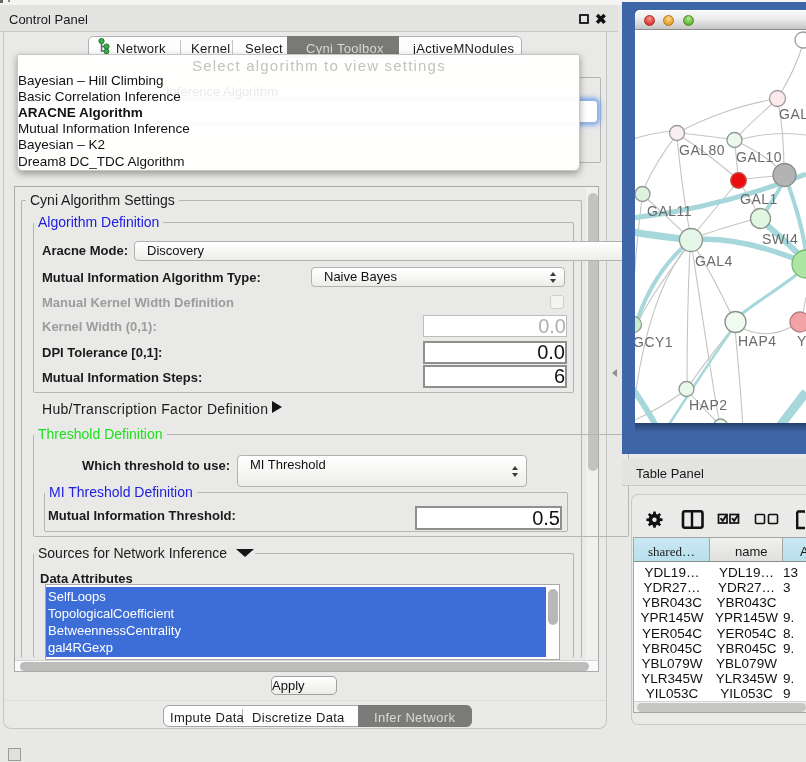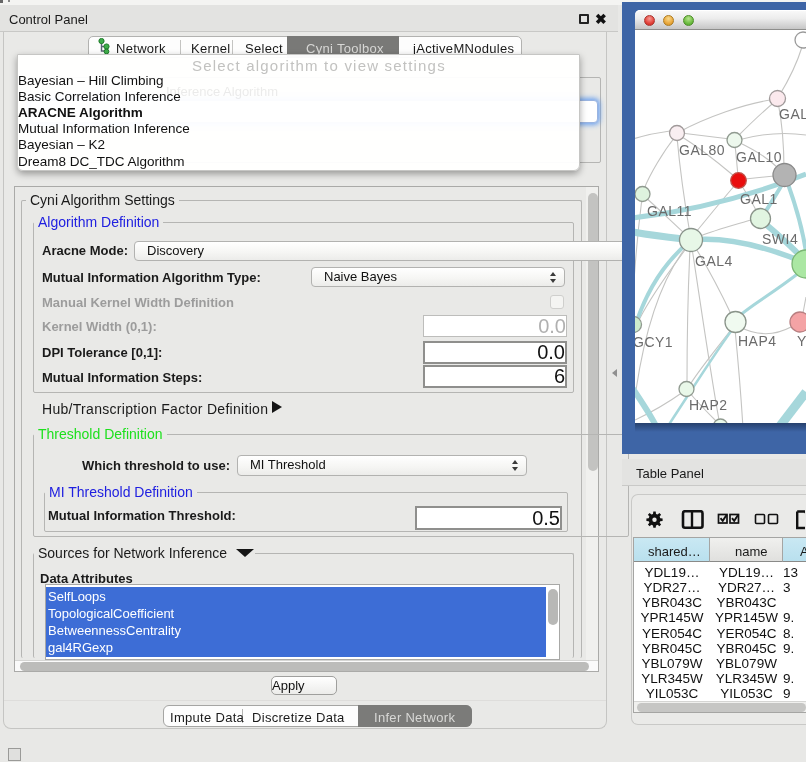--- a/index.html
+++ b/index.html
@@ -81,21 +81,21 @@
 <div class="abs lbl bold" style="left:42px;top:370px;">Mutual Information Steps:</div>
 <div class="tin" style="left:423px;top:365px;width:144px;height:23px;border:2px solid #8f8f8d;line-height:19px;">6</div>
 
 <div class="abs" style="left:42px;top:401px;font-size:14px;letter-spacing:0.3px;color:#1a1a1a;white-space:nowrap;">Hub/Transcription Factor Definition</div>
 <div class="abs" style="left:272px;top:401px;width:0;height:0;border-left:10px solid #151515;border-top:6.5px solid transparent;border-bottom:6.5px solid transparent;"></div>
 
 <div class="abs groupbox" style="left:33px;top:434px;width:596px;height:103px;">
   <span class="gt" style="left:0px;color:#1de01d;">Threshold Definition</span>
 </div>
 <div class="abs lbl bold" style="left:82px;top:458px;">Which threshold to use:</div>
-<div class="combo" style="left:237px;top:455px;width:290px;height:21px;">MI Threshold<span class="arr"></span></div>
+<div class="combo" style="left:237px;top:455px;width:290px;height:32px;">MI Threshold<span class="arr"></span></div>
 <div class="abs groupbox" style="left:44px;top:492px;width:524px;height:40px;">
   <span class="gt" style="left:0px;color:#2020e0;">MI Threshold Definition</span>
 </div>
 <div class="abs lbl bold" style="left:48px;top:508px;">Mutual Information Threshold:</div>
 <div class="tin" style="left:415px;top:506px;width:147px;height:24px;border:2px solid #8f8f8d;line-height:20px;">0.5</div>
 
 <div class="abs groupbox" style="left:33px;top:553px;width:541px;height:105px;border-bottom:none;">
   <span class="gt" style="left:0px;color:#1a1a1a;padding-right:28px;">Sources for Network Inference</span>
 </div>
 <div class="abs" style="left:236px;top:549px;width:0;height:0;border-top:8px solid #151515;border-left:9.5px solid transparent;border-right:9.5px solid transparent;"></div>
@@ -245,21 +245,21 @@
     <rect x="110.5" y="4.5" width="9" height="9" rx="1"></rect>
     <rect x="123.5" y="4.5" width="9" height="9" rx="1"></rect>
   </g>
   <path d="M152.2 1.5 h7.5 l4.5 4.5 M152.2 1.5 v16.5 h10" fill="none" stroke="#111" stroke-width="2.4"></path>
 </svg>
 
 <div class="abs" style="left:633px;top:537px;width:173px;height:176px;background:#fff;border:1px solid #a5a5a3;border-right:none;"></div>
 <div class="abs" style="left:634px;top:538px;width:76px;height:24px;background:linear-gradient(#c9e8f3,#b9e0ee);border-right:1px solid #a5a5a3;border-bottom:1px solid #8a8a88;"></div>
 <div class="abs" style="left:710px;top:538px;width:73px;height:24px;background:linear-gradient(#f0f0ee,#e0e0de);border-right:1px solid #a5a5a3;border-bottom:1px solid #8a8a88;"></div>
 <div class="abs" style="left:783px;top:538px;width:23px;height:24px;background:linear-gradient(#c9e8f3,#b9e0ee);border-bottom:1px solid #8a8a88;"></div>
-<div class="abs lbl" style="left:648px;top:544px;">shared…</div>
+<div class="abs lbl" style="left:648px;top:544px;font-family:Liberation Serif, serif;">shared…</div>
 <div class="abs lbl" style="left:735px;top:544px;">name</div>
 <div class="abs lbl" style="left:800px;top:544px;">A</div>
 <div class="abs" style="left:634px;top:565px;width:200px;font-size:13.5px;color:#111;line-height:15.15px;">
   <div style="display:flex;">
       <span style="width:76px;text-align:center;">YDL19…</span>
       <span style="width:73px;text-align:center;">YDL19…</span>
       <span>13</span>
     </div>
   <div style="display:flex;">
       <span style="width:76px;text-align:center;">YDR27…</span>

